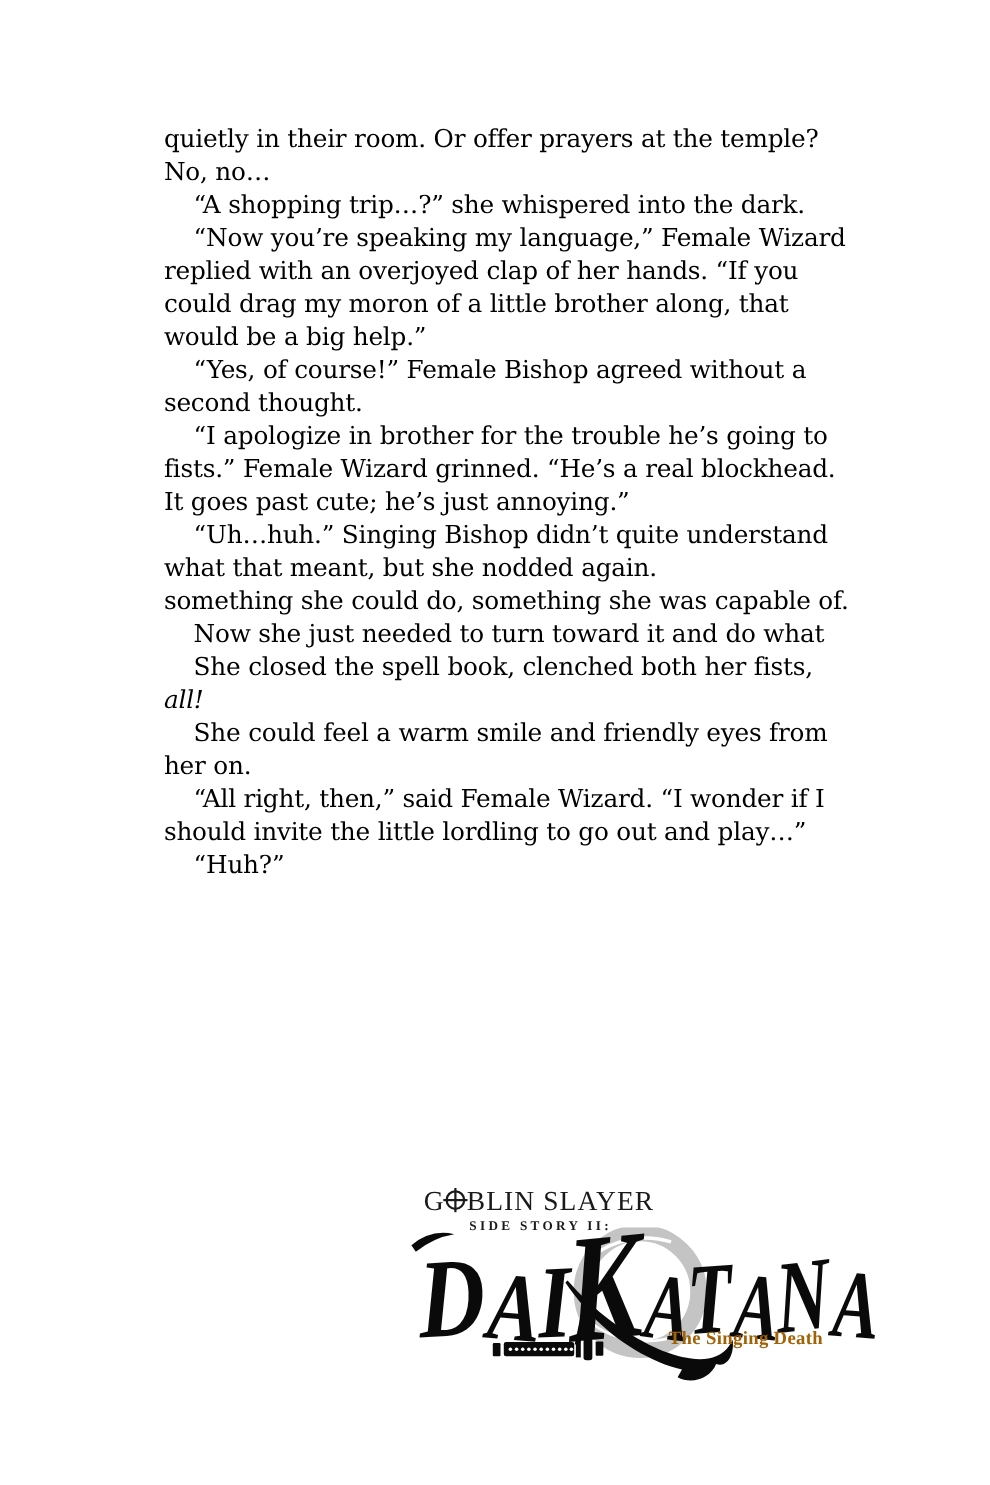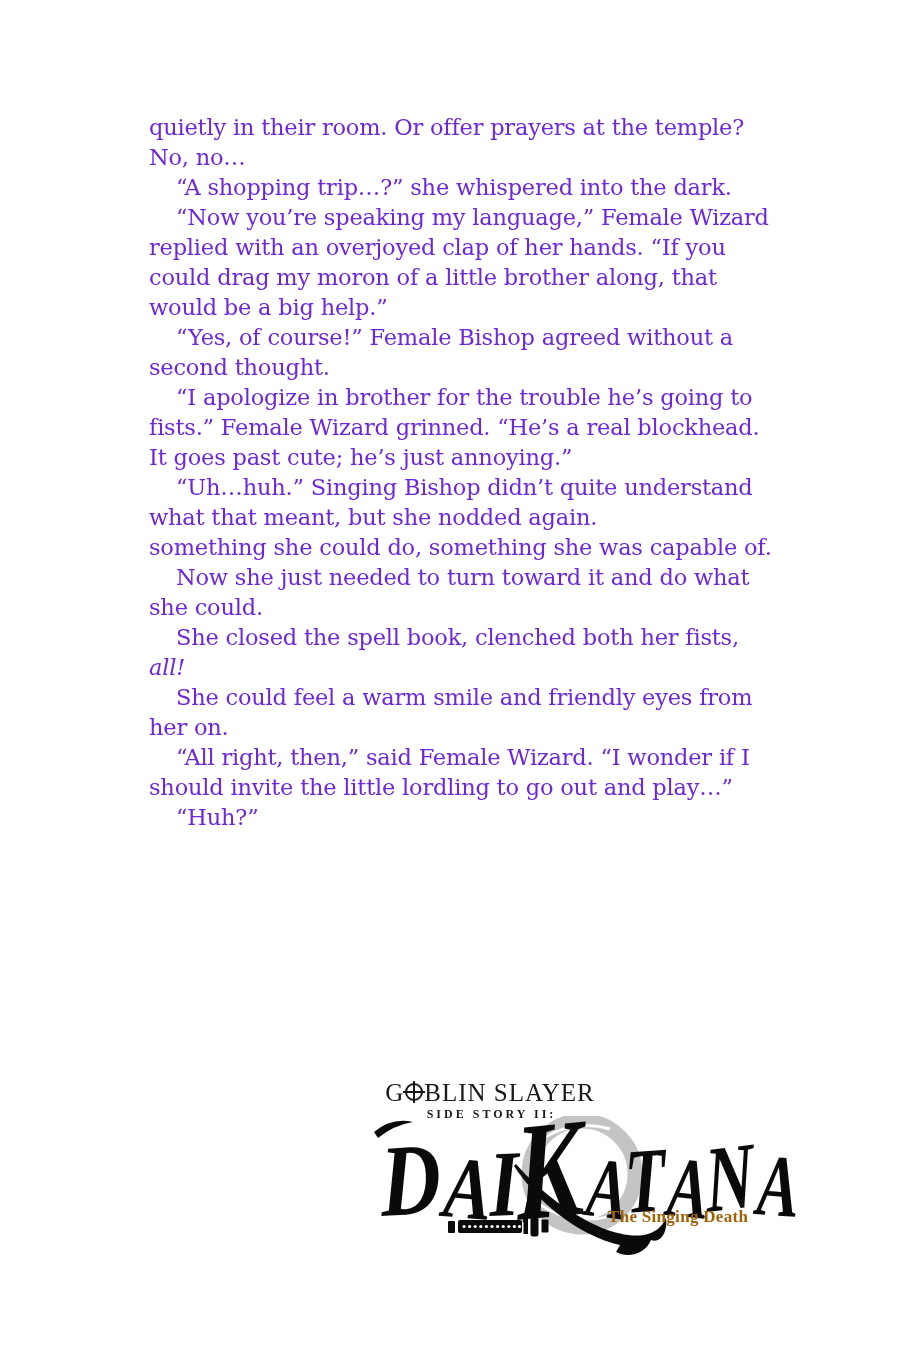--- a/index.html
+++ b/index.html
@@ -15,21 +15,21 @@
     overflow: hidden;
     font-family: "DejaVu Serif", serif;
   }
 
   
   .text-block {
     position: absolute;
     left: 149px;
     top: 112px;
     width: 660px;
-    color: #6d28d9;
+    color: #000000;
   }
   .line {
     height: 30px;
     line-height: 30px;
     font-size: 22.5px;
     white-space: nowrap;
     letter-spacing: -0.2px;
   }
   .line.indent { padding-left: 27px; }
   .line em { font-style: italic; }
@@ -139,21 +139,20 @@
       <div class="line"><span>would be a big help.”</span></div>
       <div class="line indent"><span>“Yes, of course!” Female Bishop agreed without a</span></div>
       <div class="line"><span>second thought.</span></div>
       <div class="line indent"><span>“I apologize in brother for the trouble he’s going to</span></div>
       <div class="line"><span>fists.” Female Wizard grinned. “He’s a real blockhead.</span></div>
       <div class="line"><span>It goes past cute; he’s just annoying.”</span></div>
       <div class="line indent"><span>“Uh…huh.” Singing Bishop didn’t quite understand</span></div>
       <div class="line"><span>what that meant, but she nodded again.</span></div>
       <div class="line"><span>something she could do, something she was capable of.</span></div>
       <div class="line indent"><span>Now she just needed to turn toward it and do what</span></div>
-      <div class="line"><span>she could.</span></div>
       <div class="line indent"><span>She closed the spell book, clenched both her fists,</span></div>
       <div class="line"><em>all!</em></div>
       <div class="line indent"><span>She could feel a warm smile and friendly eyes from</span></div>
       <div class="line"><span>her on.</span></div>
       <div class="line indent"><span>“All right, then,” said Female Wizard. “I wonder if I</span></div>
       <div class="line"><span>should invite the little lordling to go out and play…”</span></div>
       <div class="line indent"><span>“Huh?”</span></div>
     </div>
 
   <div class="logo">

